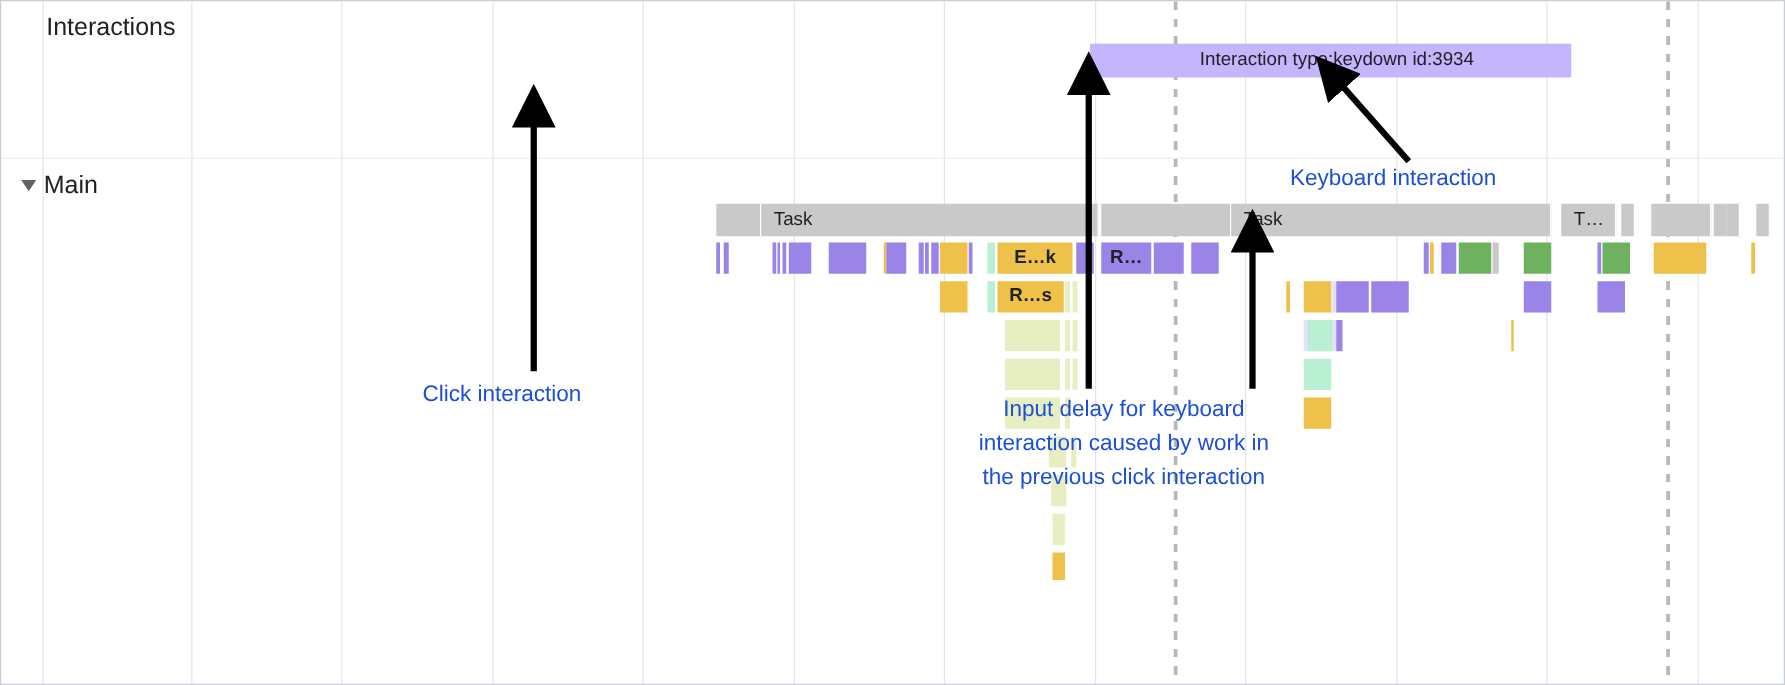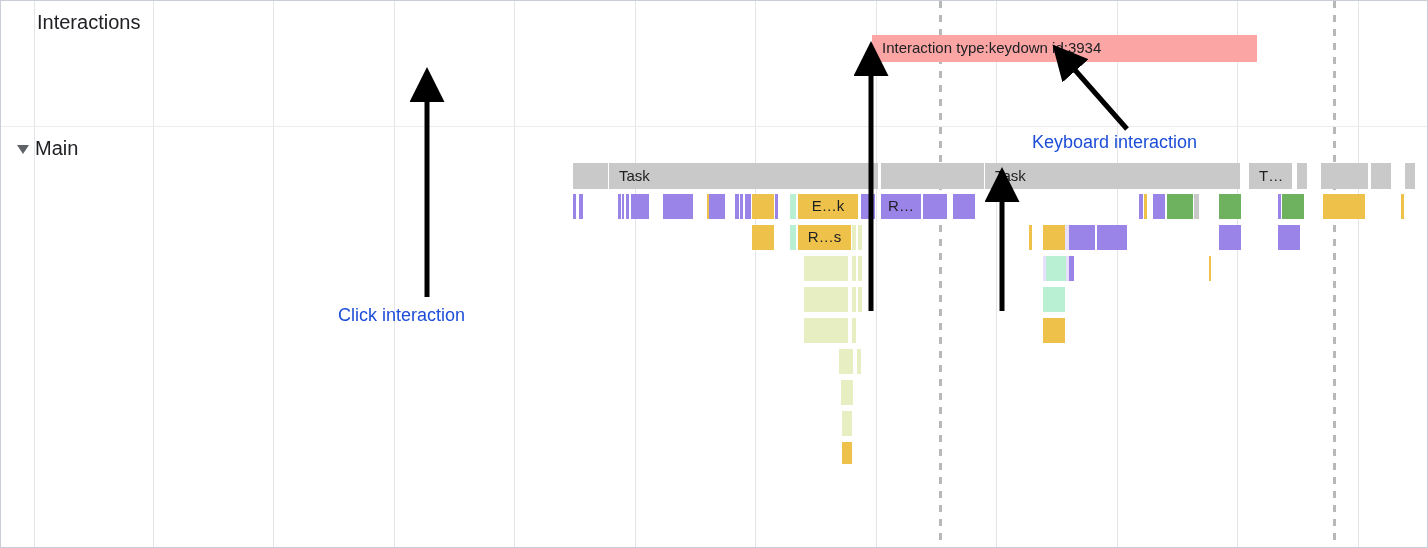--- a/index.html
+++ b/index.html
@@ -13,32 +13,32 @@
   .dashline{position:absolute;top:0;bottom:0;width:3px;
     background-image:repeating-linear-gradient(to bottom,#b6b8ba 0px,#b6b8ba 7px,rgba(0,0,0,0) 7px,rgba(0,0,0,0) 14px);}
   .hsep{position:absolute;left:0;right:0;height:1px;background:#ececec;}
   .track-label{position:absolute;font-size:20px;color:#202124;white-space:nowrap;}
   .tri{display:inline-block;width:0;height:0;border-left:6px solid transparent;
        border-right:6px solid transparent;border-top:9px solid #5f6368;
        vertical-align:middle;margin-right:6px;}
   .bar{position:absolute;box-sizing:border-box;overflow:hidden;white-space:nowrap;}
   .ibar{font-size:15px;color:#202124;line-height:26px;padding-left:10px;}
   .ibar-light{background:#ead96a;}
-  .ibar-dark{background:#fca5a5;}
+  .ibar-dark{background:#c4b5fd;text-align:center;}
   .taskbar{background:#c9c9c9;font-size:15px;color:#202124;line-height:26px;padding-left:10px;
            border-right:1px solid #ffffff;}
   .fbar{position:absolute;box-sizing:border-box;}
   .c-purple{background:#9a84e8;}
   .c-green{background:#6eb15f;}
   .c-gold{background:#eec24a;}
   .c-pale{background:#e7efc2;}
   .c-mint{background:#b9f0d4;}
   .c-gray{background:#c9c9c9;}
   .c-lav{background:#e7e0fa;}
-  .fbar-lbl{font-size:15px;color:#202124;line-height:24px;text-align:center;overflow:hidden;white-space:nowrap;}
+  .fbar-lbl{font-size:15px;color:#202124;line-height:24px;text-align:center;overflow:hidden;white-space:nowrap;font-weight:bold;}
   .anno{position:absolute;font-size:18px;color:#1d4ed8;line-height:27px;white-space:pre;}
   svg.arrows{position:absolute;left:0;top:0;width:1428px;height:548px;}
 </style>
 </head>
 <body>
 
 <div id="stage">
 
   <div class="layer" id="grid-layer">
       <div class="gridline" style="left: 33px;"></div>
@@ -156,14 +156,17 @@
     </defs>
   <line x1="426" y1="296" x2="426" y2="88" stroke="#000" stroke-width="5" marker-end="url(#ah)"></line>
       <line x1="870" y1="310" x2="870" y2="62" stroke="#000" stroke-width="5" marker-end="url(#ah)"></line>
       <line x1="1001" y1="310" x2="1001" y2="188" stroke="#000" stroke-width="5" marker-end="url(#ah)"></line>
       <line x1="1126" y1="128" x2="1066" y2="60" stroke="#000" stroke-width="5" marker-end="url(#ah)"></line>
     </svg>
 
   <div class="layer" id="anno-layer">
       <div class="anno" style="left: 337px; top: 301px;">Click interaction</div>
       <div class="anno" style="left: 1031px; top: 128px;">Keyboard interaction</div>
+      <div class="anno" style="left: 782px; top: 313px; text-align: center;">Input delay for keyboard
+interaction caused by work in
+the previous click interaction</div>
     </div>
 </div>
 
 </body></html>

